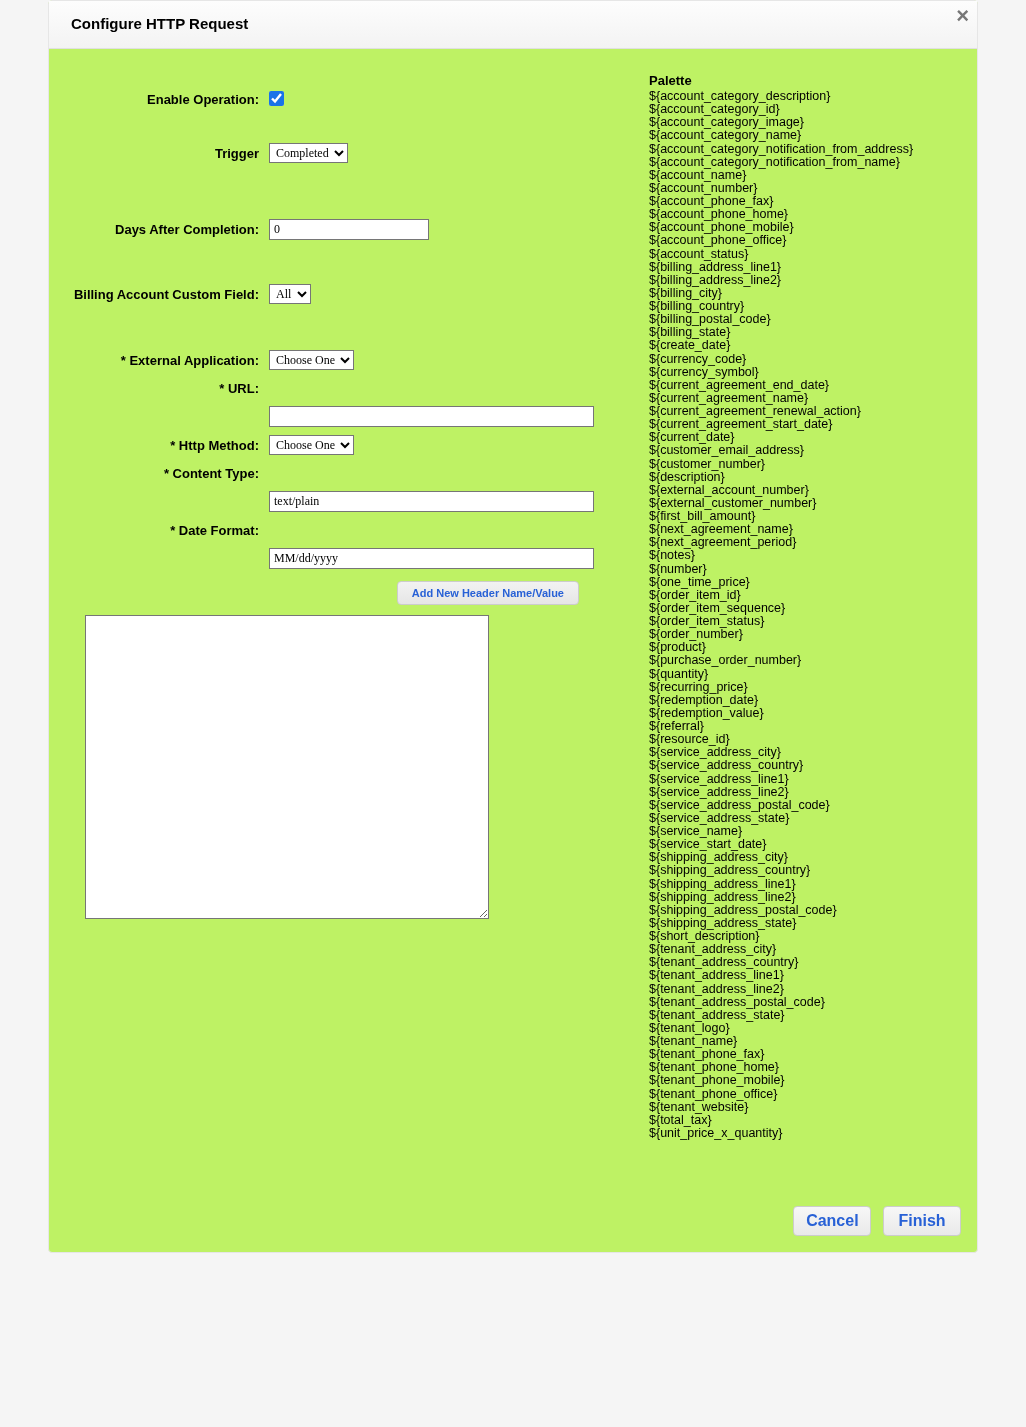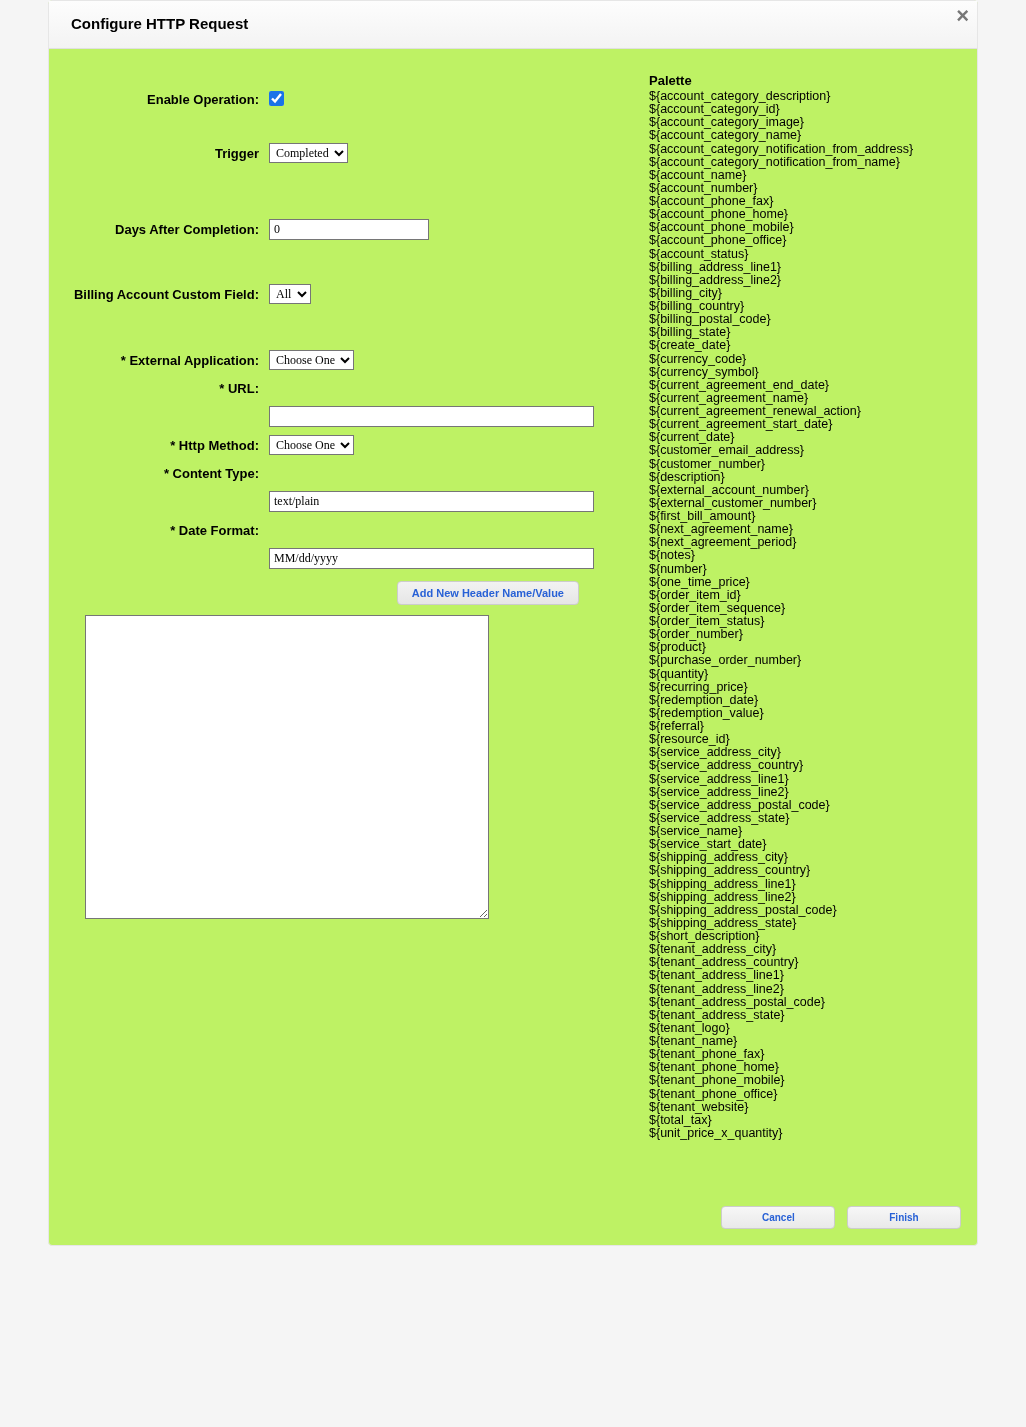--- a/index.html
+++ b/index.html
@@ -111,26 +111,26 @@
   .dialog-footer {
     text-align: right;
     padding: 10px 16px 16px 16px;
   }
   .footer-btn {
     display: inline-block;
     background: linear-gradient(#f7f7f7,#e9e9e9);
     border: 1px solid #ccc;
     border-radius: 4px;
     padding: 5px 0;
-    width: 114px;
+    width: 78px;
     margin-left: 8px;
     text-align: center;
     color: #2861d6;
     font-weight: bold;
-    font-size: 10px;
+    font-size: 16px;
     cursor: pointer;
   }
   .spacer { height: 46px; }
 </style>
 </head>
 <body>
 
 <div class="dialog">
 
   <div class="dialog-header">

